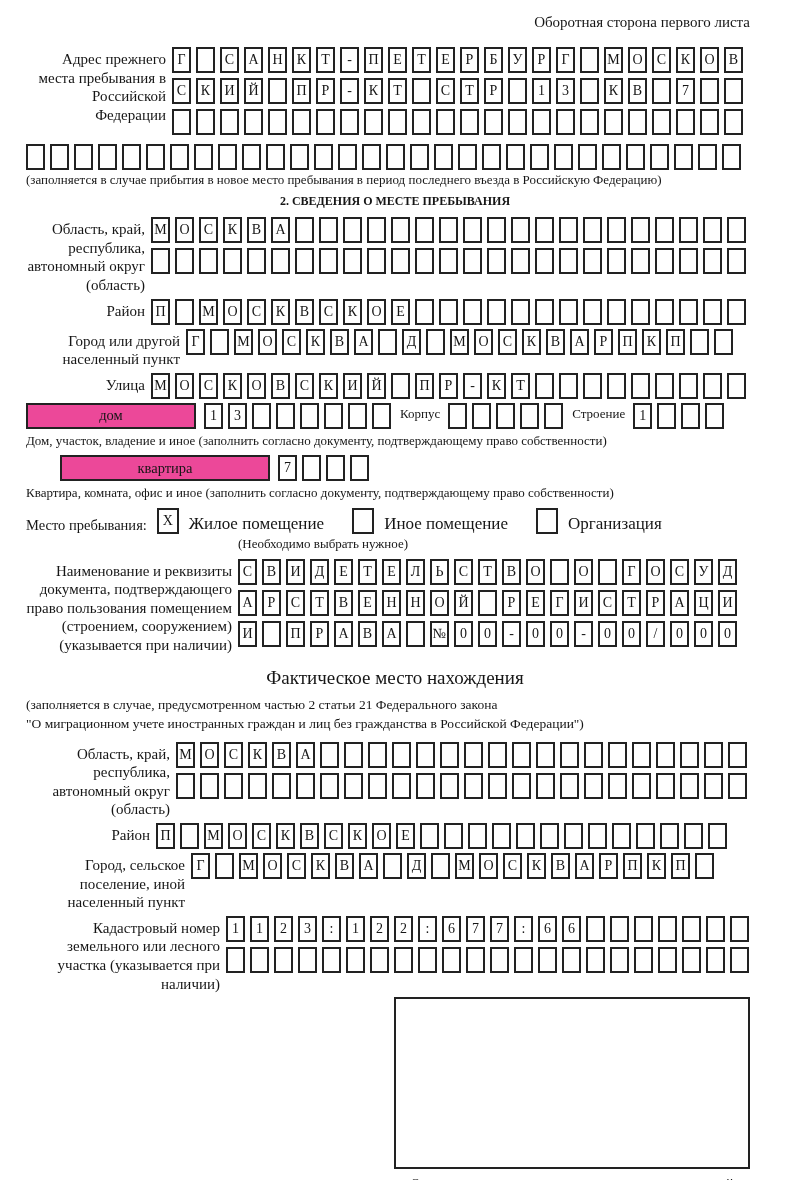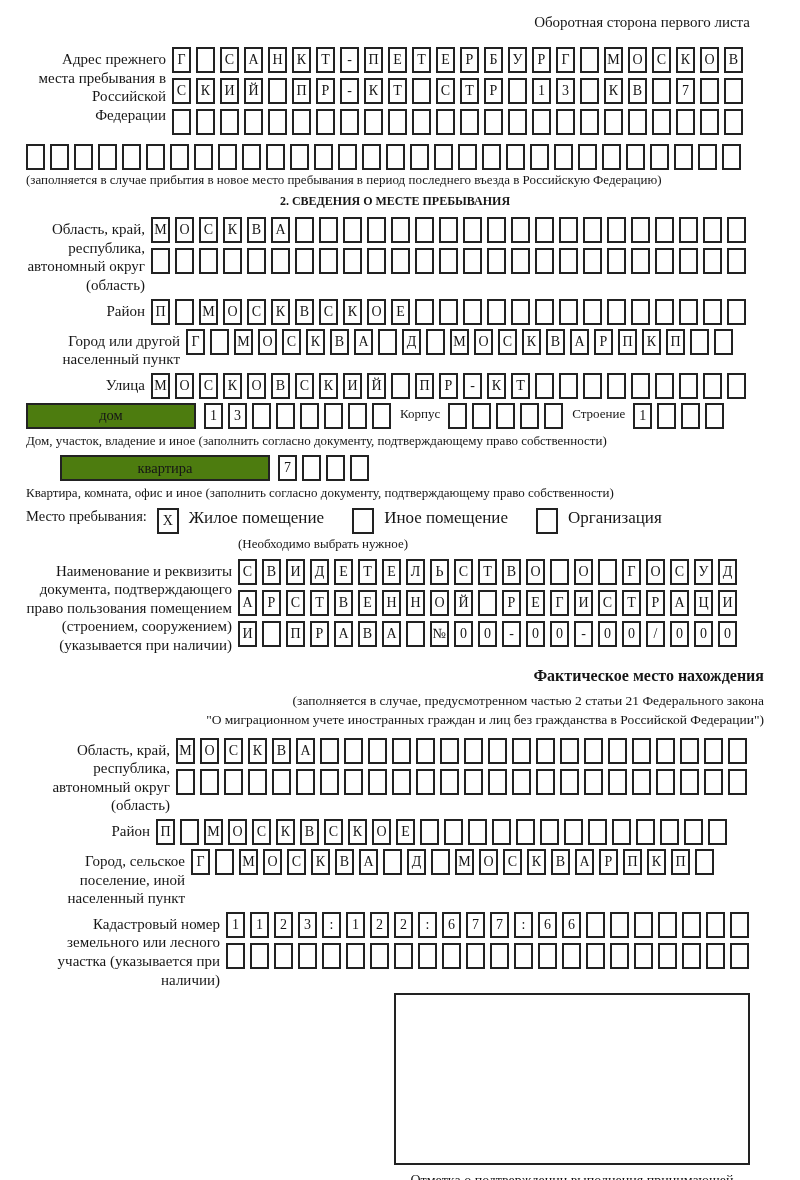--- a/index.html
+++ b/index.html
@@ -26,37 +26,37 @@
     width: 19px; height: 26px; border: 2px solid #222; margin-right: 5px;
     display: inline-flex; align-items: center; justify-content: center;
     font-size: 14px; flex: none; background: #fff;
   }
   .fullrow { margin: 1px 0 2px 0; }
 
   .note { font-size: 13px; line-height: 1.25; }
   .center { text-align: left; }
 
   h2 { font-size: 12px; font-weight: bold; text-align: center; margin: 6px 0 8px 0; }
-  h3 { font-size: 16px; font-weight: bold; text-align: right; margin: 12px 0 6px 0; }
+  h3 { font-size: 19px; font-weight: normal; text-align: center; margin: 12px 0 6px 0; }
 
   .wbox {
     border: 2px solid #222; height: 26px; display: flex; align-items: center;
-    justify-content: center; font-size: 14.5px; flex: none; margin-right: 8px; background: #4d7c0f;
+    justify-content: center; font-size: 14.5px; flex: none; margin-right: 8px; background: #ec4899;
   }
   .wbox.dom { width: 170px; }
   .wbox.kvartira { width: 210px; }
   .ilabel { font-size: 13px; flex: none; padding: 3px 8px 0 4px; }
 
-  .mesto { display: flex; align-items: flex-start; margin: 7px 0 2px 0; }
+  .mesto { display: flex; align-items: flex-end; margin: 7px 0 2px 0; }
   .mesto .mlabel { font-size: 14.5px; margin-right: 10px; }
   .mesto .opt { font-size: 17px; margin: 0 28px 0 10px; }
   .mesto .cell { margin-right: 0; width: 22px; }
   .mesto-note { margin-left: 212px; margin-bottom: 6px; }
 
-  .factnotes { font-size: 13.5px; text-align: right; line-height: 1.45; margin-bottom: 8px; }
+  .factnotes { font-size: 13.5px; text-align: left; line-height: 1.45; margin-bottom: 8px; }
 
   .stamp { margin-left: 368px; width: 356px; margin-top: 4px; }
   .stamp-box { width: 356px; height: 172px; border: 2px solid #222; background: #fff; }
   .stamp-cap { width: 436px; margin-left: -40px; margin-top: 7px;
                font-size: 14px; line-height: 1.3; text-align: center; }
 
   .mt6 { margin-top: 6px; padding-left: 34px; }
 </style>
 </head>
 <body>

